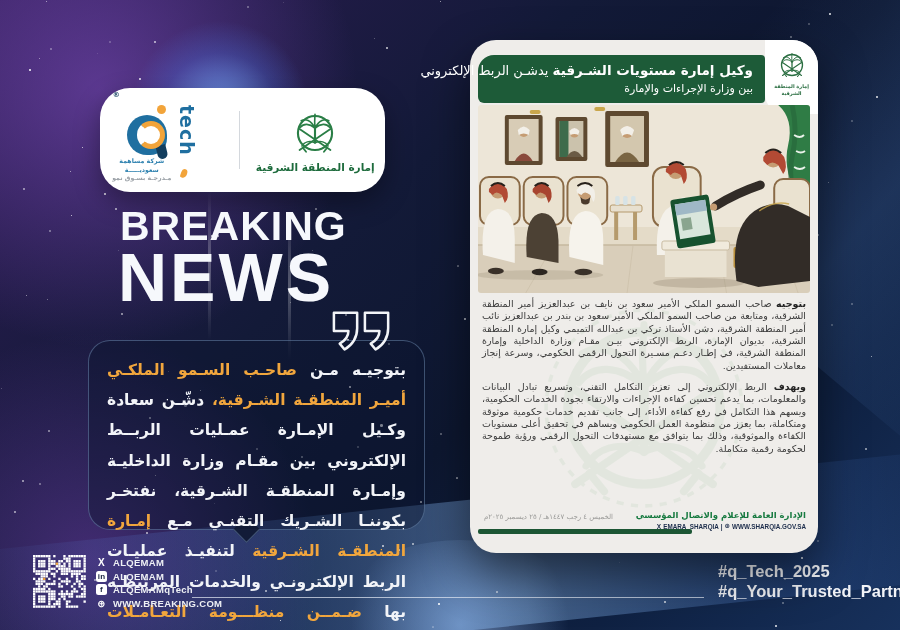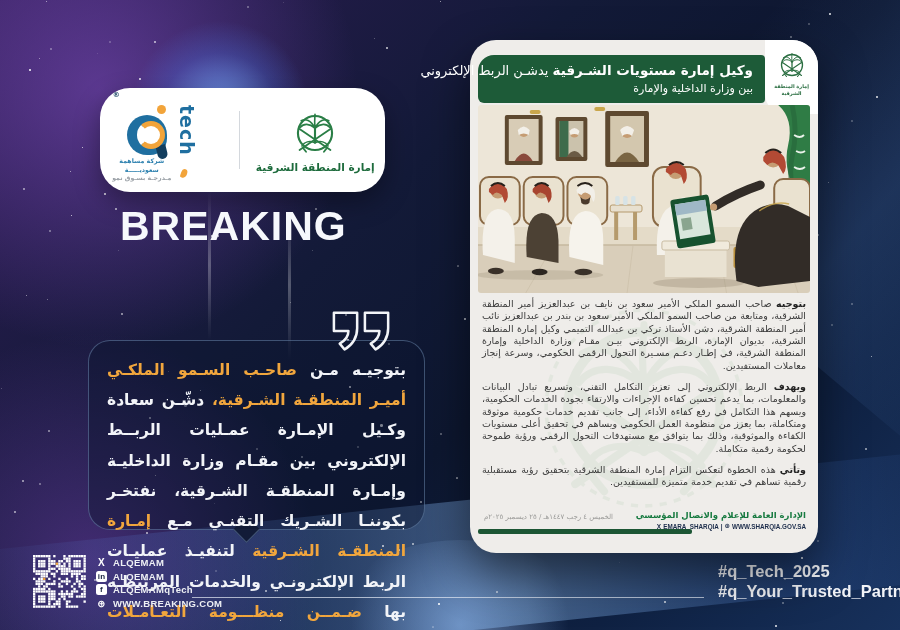--- a/index.html
+++ b/index.html
@@ -271,20 +271,21 @@
     <div class="pill-divider"></div>
     <div class="emirate-logo">
       <svg class="emb-svg" viewBox="0 0 64 64">
           <use href="#emb"></use>
         </svg>
       <div class="emirate-label">إمارة المنطقة الشرقية</div>
     </div>
   </div>
 
   <div class="breaking">BREAKING</div>
+  <div class="newsword">NEWS</div>
 
   <div class="quote-panel">
     <div class="panel-tail"></div>
     <svg class="quote-icon" viewBox="0 0 64 48" fill="none" stroke="#f2f4f8" stroke-width="2.6" stroke-linejoin="round">
       <path d="M3,3 h24 v16 q0,14 -13,22 l-5,-6 q9,-5 9,-13 h-15 z"></path>
       <path d="M35,3 h24 v16 q0,14 -13,22 l-5,-6 q9,-5 9,-13 h-15 z"></path>
     </svg>
     <div class="quote-text" id="quote-text"><span class="">بتوجيـه مـن </span><span class="seg-orange">صاحـب السـمو الملكـي أميـر المنطقـة الشـرقية، </span><span class="">دشّـن سعادة وكـيل الإمـارة عمـليات الربــط الإلكتروني بين مقـام وزارة الداخليـة وإمـارة المنطقـة الشـرقية، نفتخـر بكوننـا الشـريك التقنـي مـع </span><span class="seg-orange">إمـارة المنطقـة الشـرقية </span><span class="">لتنفيـذ عمليـات الربط الإلكترونـي والخدمات المرتبطـه بها </span><span class="seg-orange">ضـمــن منظـــومة التعـامـلات الإلكــترونية بالإمارة</span></div>
   </div>
 
@@ -558,21 +559,21 @@
     </ul>
   <div class="rule"></div>
   <div class="hashtags" id="hashtags">
       <div>#q_Tech_2025</div>
       <div>#q_Your_Trusted_Partner</div>
     </div>
 
   <div class="card">
     <div class="green-bar">
       <div class="hl1"><b>وكيل إمارة مستويات الشـرقية</b><span> يدشـن الربط الإلكتروني</span></div>
-      <div class="hl2">بين وزارة الداخلية والإمارة</div>
+      <div class="hl2">بين وزارة الإجراءات والإمارة</div>
     </div>
     <div class="emblem-box">
       <svg class="emb-svg" viewBox="0 0 64 64">
           <use href="#emb"></use>
         </svg>
       <div class="emblem-box-label">إمارة المنطقة الشرقية</div>
     </div>
 
     <div class="photo">
       <svg viewBox="0 0 334 188" preserveAspectRatio="none">
@@ -670,21 +671,20 @@
     </div>
 
     <div class="card-body">
       <svg class="watermark" viewBox="0 0 64 64">
         <circle cx="32" cy="32" r="27" fill="none" stroke="currentColor" stroke-width="1" stroke-dasharray="2 2"></circle>
         <use href="#emb"></use>
       </svg>
       <div class="paras" id="paras">
           <p><b>بتوجيه</b> صاحب السمو الملكي الأمير سعود بن نايف بن عبدالعزيز أمير المنطقة الشرقية، ومتابعة من صاحب السمو الملكي الأمير سعود بن بندر بن عبدالعزيز نائب أمير المنطقة الشرقية، دشن الأستاذ تركي بن عبدالله التميمي وكيل إمارة المنطقة الشرقية، بديوان الإمارة، الربط الإلكتروني بيـن مقـام وزارة الداخلية وإمارة المنطقة الشرقية، في إطـار دعـم مسـيرة التحول الرقمي الحكومي، وسرعة إنجاز معاملات المستفيدين.</p>
           <p><b>ويهدف</b> الربط الإلكتروني إلى تعزيز التكامل التقني، وتسريع تبادل البيانات والمعلومات، بما يدعم تحسين كفاءة الإجراءات والارتقاء بجودة الخدمات الحكومية، ويسهم هذا التكامل في رفع كفاءة الأداء، إلى جانب تقديم خدمات حكومية موثوقة ومتكاملة، بما يعزز من منظومة العمل الحكومي ويساهم في تحقيق أعلى مستويات الكفاءة والموثوقية، وذلك بما يتوافق مع مستهدفات التحول الرقمي ورؤية طموحة لحكومة رقمية متكاملة.</p>
-          <p><b>وتأتي</b> هذه الخطوة لتعكس التزام إمارة المنطقة الشرقية بتحقيق رؤية مستقبلية رقمية تساهم في تقديم خدمة متميزة للمستفيدين.</p>
         </div>
     </div>
 
     <div class="card-footer-right">
       <div class="dept">الإدارة العامة للإعلام والاتصال المؤسسي</div>
       <div class="contact">
         <span class="ci">X</span>
         <span>EMARA_SHARQIA</span>
         <span>|</span>
         <span class="ci">⊕</span>

